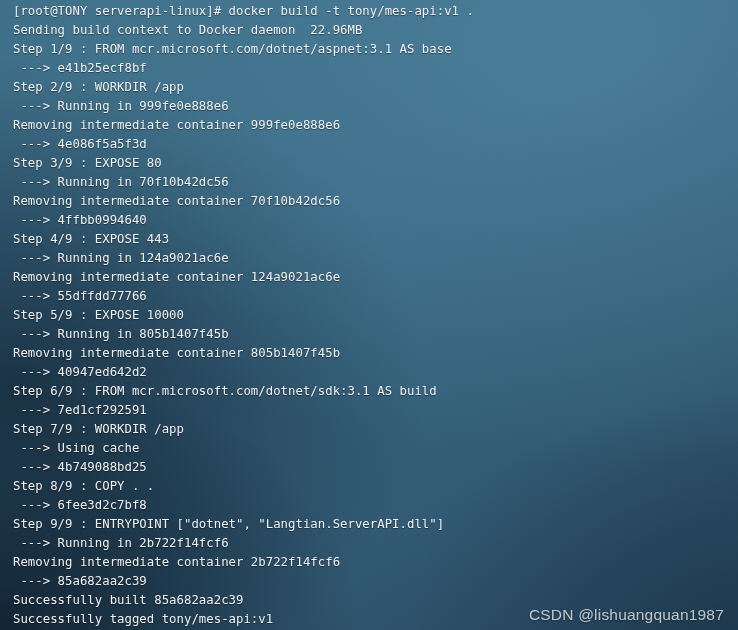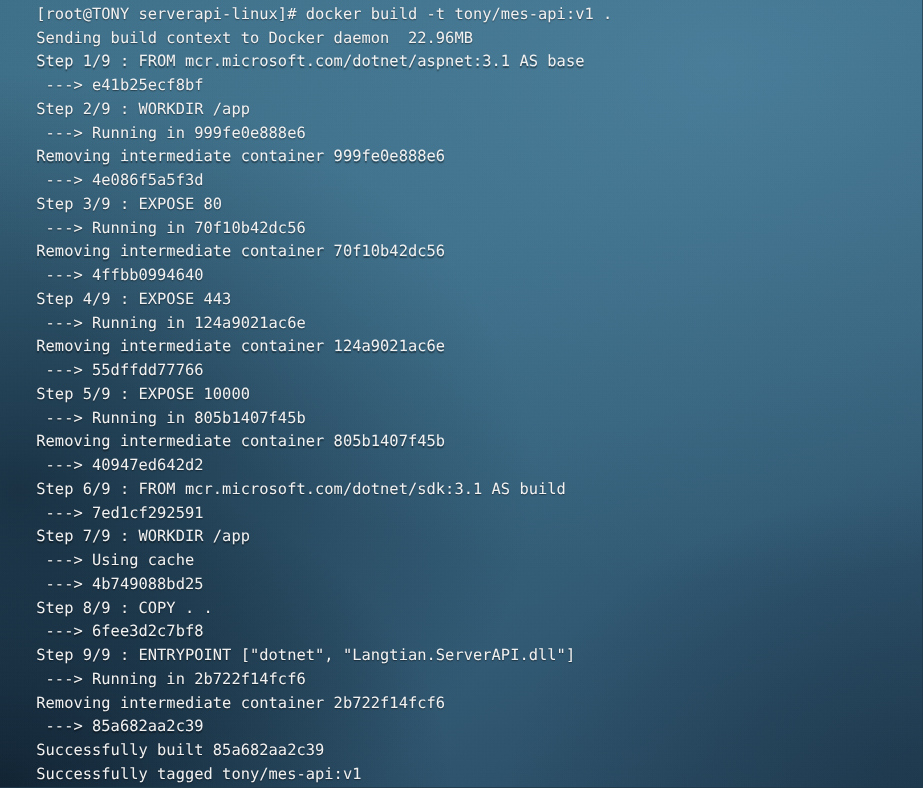--- a/index.html
+++ b/index.html
@@ -42,21 +42,20 @@
     right: 0;
     margin: 0;
     padding: 0;
     white-space: pre;
     letter-spacing: 0.03px;
     text-shadow: 0 1px 1px rgba(0,0,0,0.45);
   }
   .term-line {
     height: 19px;
     white-space: pre;
-    margin-left: 16px;
   }
   #watermark {
     position: absolute;
     right: 14px;
     bottom: 6px;
     font-family: "Liberation Sans", "DejaVu Sans", sans-serif;
     font-size: 15.5px;
     color: rgba(226,230,234,0.82);
     letter-spacing: 0.2px;
     text-shadow: 0 1px 2px rgba(0,0,0,0.35);
@@ -65,14 +64,15 @@
 </style>
 </head>
 <body>
 
 <div id="terminal">
 
   <pre id="console-output"><div class="term-line">[root@TONY serverapi-linux]# docker build -t tony/mes-api:v1 .</div><div class="term-line">Sending build context to Docker daemon  22.96MB</div><div class="term-line">Step 1/9 : FROM mcr.microsoft.com/dotnet/aspnet:3.1 AS base</div><div class="term-line"> ---&gt; e41b25ecf8bf</div><div class="term-line">Step 2/9 : WORKDIR /app</div><div class="term-line"> ---&gt; Running in 999fe0e888e6</div><div class="term-line">Removing intermediate container 999fe0e888e6</div><div class="term-line"> ---&gt; 4e086f5a5f3d</div><div class="term-line">Step 3/9 : EXPOSE 80</div><div class="term-line"> ---&gt; Running in 70f10b42dc56</div><div class="term-line">Removing intermediate container 70f10b42dc56</div><div class="term-line"> ---&gt; 4ffbb0994640</div><div class="term-line">Step 4/9 : EXPOSE 443</div><div class="term-line"> ---&gt; Running in 124a9021ac6e</div><div class="term-line">Removing intermediate container 124a9021ac6e</div><div class="term-line"> ---&gt; 55dffdd77766</div><div class="term-line">Step 5/9 : EXPOSE 10000</div><div class="term-line"> ---&gt; Running in 805b1407f45b</div><div class="term-line">Removing intermediate container 805b1407f45b</div><div class="term-line"> ---&gt; 40947ed642d2</div><div class="term-line">Step 6/9 : FROM mcr.microsoft.com/dotnet/sdk:3.1 AS build</div><div class="term-line"> ---&gt; 7ed1cf292591</div><div class="term-line">Step 7/9 : WORKDIR /app</div><div class="term-line"> ---&gt; Using cache</div><div class="term-line"> ---&gt; 4b749088bd25</div><div class="term-line">Step 8/9 : COPY . .</div><div class="term-line"> ---&gt; 6fee3d2c7bf8</div><div class="term-line">Step 9/9 : ENTRYPOINT ["dotnet", "Langtian.ServerAPI.dll"]</div><div class="term-line"> ---&gt; Running in 2b722f14fcf6</div><div class="term-line">Removing intermediate container 2b722f14fcf6</div><div class="term-line"> ---&gt; 85a682aa2c39</div><div class="term-line">Successfully built 85a682aa2c39</div><div class="term-line">Successfully tagged tony/mes-api:v1</div></pre>
 
   <div id="noise"></div>
 
+  <div id="watermark">CSDN @lishuangquan1987</div>
 
 </div>
 
 </body></html>

